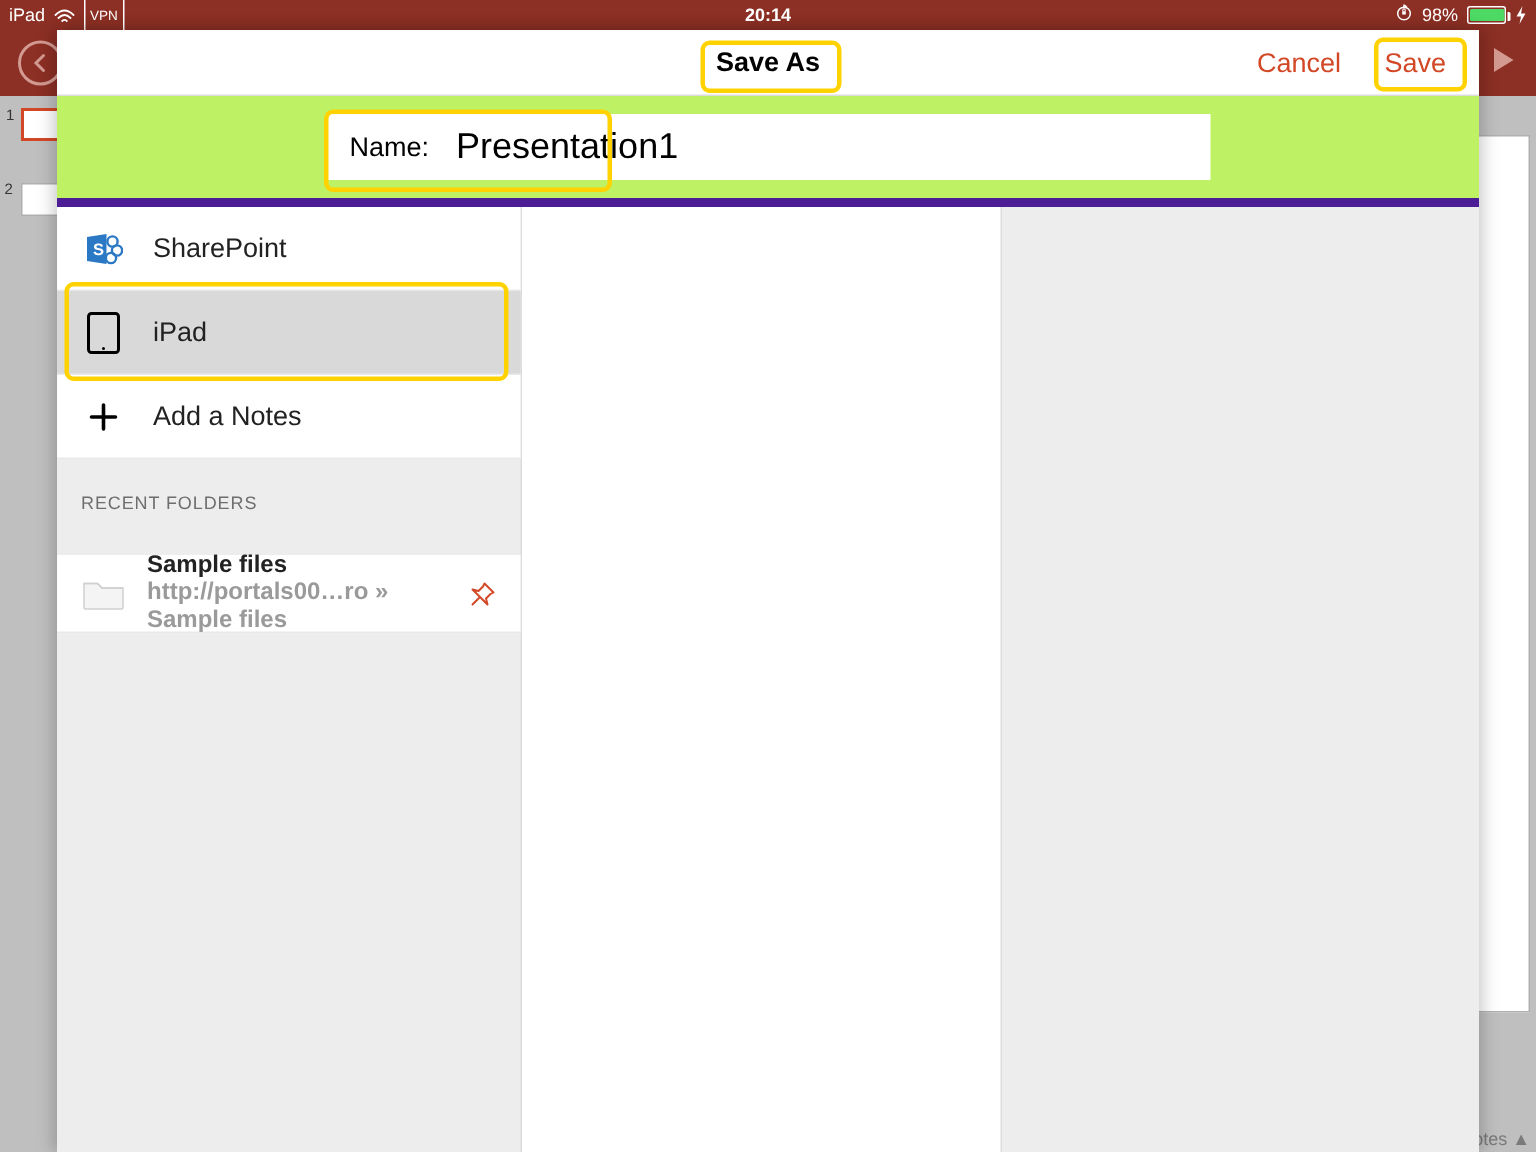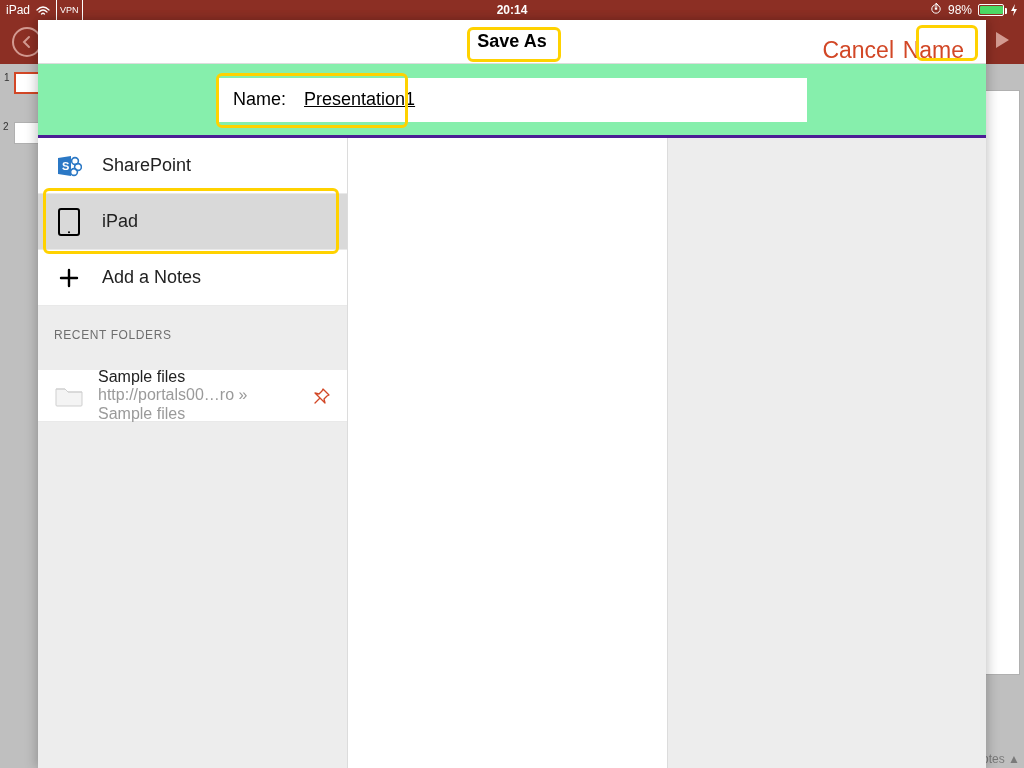--- a/index.html
+++ b/index.html
@@ -64,54 +64,54 @@
     position:absolute; top:20px; left:38px; width:948px; height:748px;
     background:#fff;
     box-shadow: -4px 0 10px rgba(0,0,0,0.15), 4px 0 10px rgba(0,0,0,0.15);
     display:flex; flex-direction:column;
   }
   .modal-header{
     height:44px; border-bottom:1px solid #dcdcdc;
     display:flex; align-items:center; justify-content:center; position:relative;
   }
   .modal-title{ font-size:18px; font-weight:600; color:#000; }
-  .hdr-btn{ position:absolute; top:0; height:44px; display:flex; align-items:flex-end; font-size:23px; color:#d24726; padding:0 14px; cursor:pointer;}
+  .hdr-btn{ position:absolute; top:0; height:44px; display:flex; align-items:center; font-size:18px; color:#d24726; padding:0 14px; cursor:pointer;}
   .hdr-btn.cancel{ right:78px; }
   .hdr-btn.save{ right:8px; font-weight:500;}
   .name-section{
-    background:#86efac; border-bottom:3px solid #4c1d95;
+    background:#bef264; border-bottom:6px solid #4c1d95;
     height:74px; display:flex; align-items:center; justify-content:center;
   }
   .name-field{
     width:590px; height:44px; background:#fff; display:flex; align-items:center;
     padding:0 16px; font-size:18px;
   }
   .name-field .lbl{ color:#000; margin-right:18px; }
-  .name-field input{ border:none; outline:none; font-size:18px; flex:1;text-decoration:underline; }
+  .name-field input{ border:none; outline:none; font-size:24px; flex:1; }
 
   .modal-body{ flex:1; display:flex; }
   .places-col{
     width:310px; background:#ededed; border-right:1px solid #dcdcdc;
   }
   .place-row{
     height:56px; display:flex; align-items:center; gap:18px;
     padding:0 16px; background:#fff; border-bottom:1px solid #e9e9e9;
     cursor:pointer; font-size:18px; color:#222;
   }
   .place-row.selected{ background:#d9d9d9; }
   .place-row .icon-wrap{ width:30px; display:flex; justify-content:center; }
   .section-head{
     font-size:12px; letter-spacing:0.6px; color:#6e6e6e; padding:22px 16px 28px;
   }
   .recent-row{
     background:#fff; height:52px; border-bottom:1px solid #e9e9e9;
     display:flex; align-items:center; gap:14px; padding:0 16px; cursor:pointer;
   }
   .recent-row .folder-ic{ width:30px; height:24px; }
-  .recent-text{ flex:1; line-height:1.15; }
+  .recent-text{ flex:1; line-height:1.15;font-weight:bold; }
   .recent-text .title{ font-size:16px; color:#222;}
   .recent-text .sub{ font-size:16px; color:#9a9a9a; }
   .pin-ic{ width:18px; height:18px; }
 
   .file-col{ flex:1; background:#fff; border-right:1px solid #dcdcdc; width:320px; flex:0 0 320px;}
   .detail-col{ flex:1; background:#ededed; }
 
   
   .hl{ position:absolute; border:3px solid #ffd200; border-radius:6px; pointer-events:none; }
   .hl-title{ top:27px; left:467px; width:94px; height:35px; } 
@@ -181,21 +181,21 @@
 <div class="bg-notes"><span>Notes ▲</span></div>
 
 <div class="modal">
 
   <div class="modal-header">
     <span class="modal-title">Save As</span>
     <div class="hdr-btn cancel">
         <span>Cancel</span>
       </div>
     <div class="hdr-btn save">
-        <span>Name</span>
+        <span>Save</span>
       </div>
   </div>
 
   <div class="name-section">
     <div class="name-field">
       <span class="lbl">Name:</span>
       <input type="text" value="Presentation1" style="">
     </div>
   </div>
 

